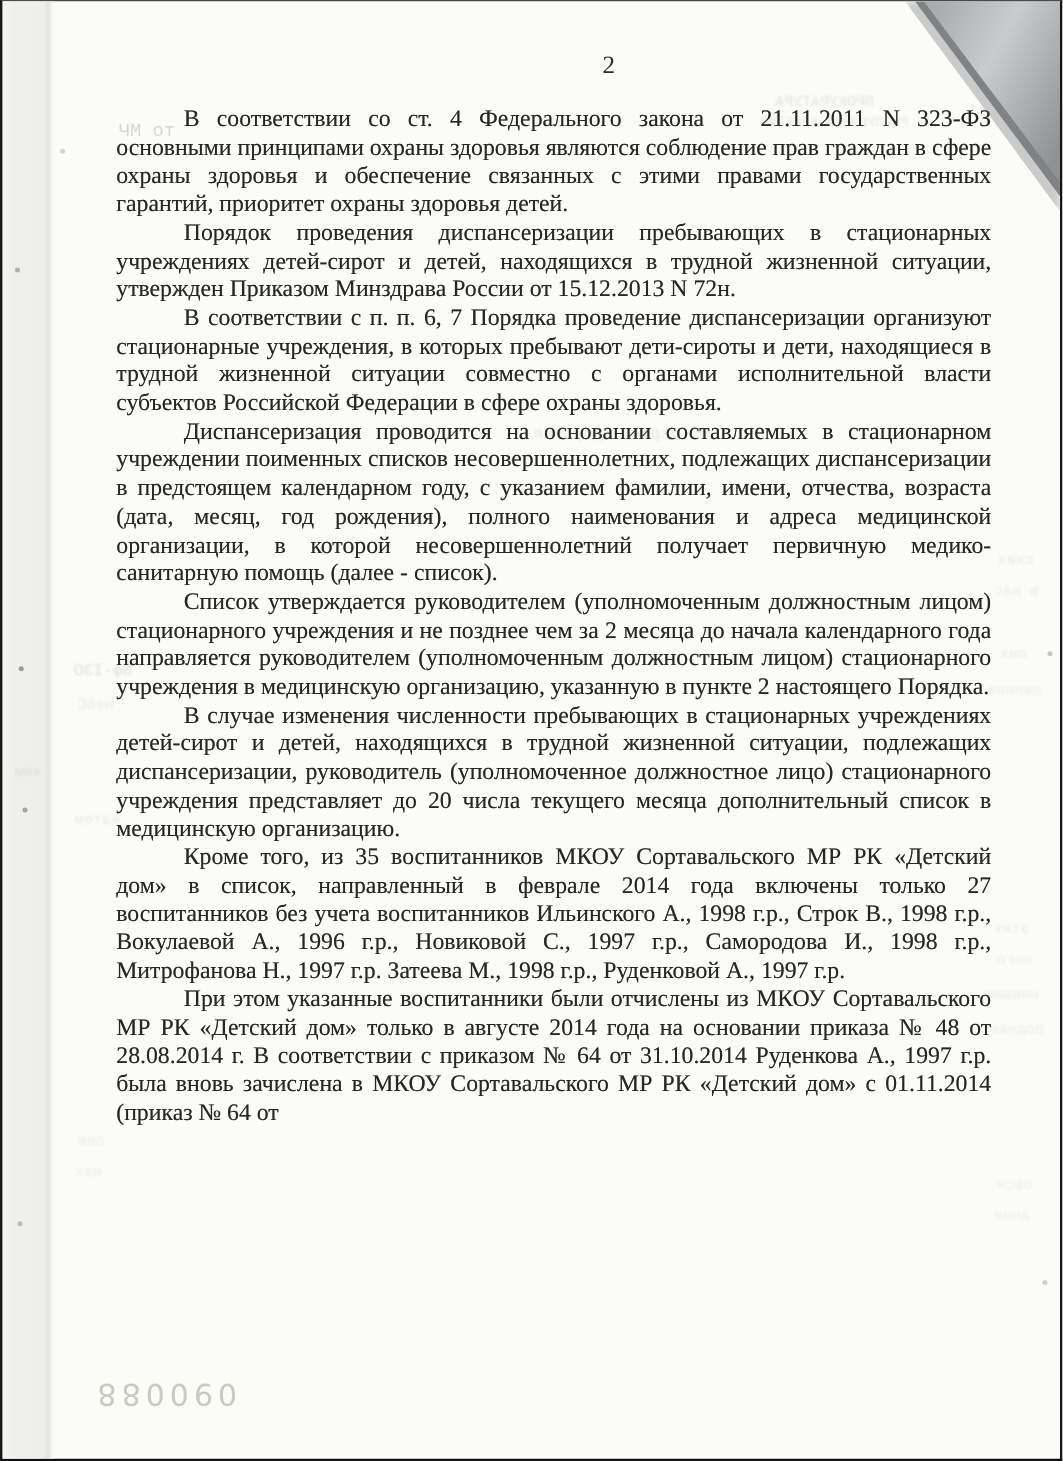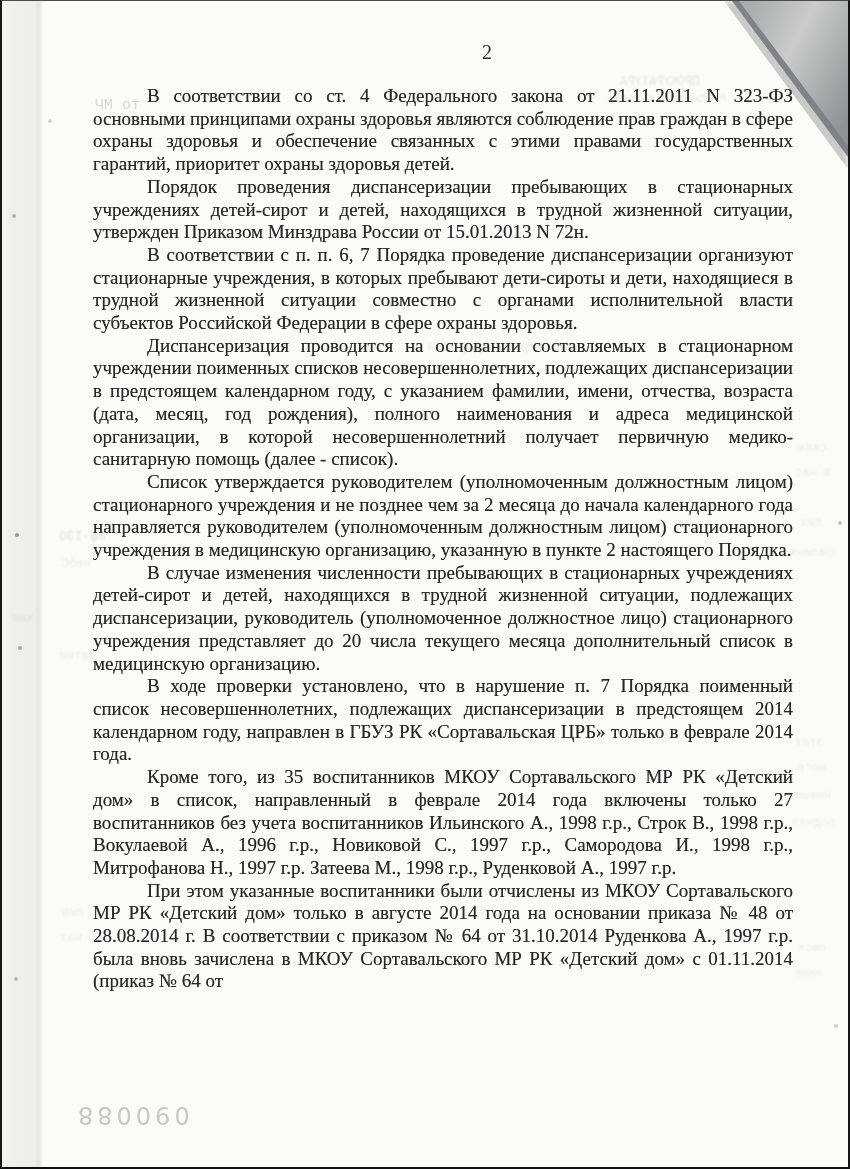--- a/index.html
+++ b/index.html
@@ -86,26 +86,25 @@
 <body>
 
 <div class="scan">
 
   <div class="edge-band"></div>
 
   <div class="page-number">2</div>
 
   <div class="content">
     <p>В соответствии со ст. 4 Федерального закона от 21.11.2011 N 323-ФЗ основными принципами охраны здоровья являются соблюдение прав граждан в сфере охраны здоровья и обеспечение связанных с этими правами государственных гарантий, приоритет охраны здоровья детей.</p>
-    <p>Порядок проведения диспансеризации пребывающих в стационарных учреждениях детей-сирот и детей, находящихся в трудной жизненной ситуации, утвержден Приказом Минздрава России от 15.01.2013 N 72н.</p>
+    <p>Порядок проведения диспансеризации пребывающих в стационарных учреждениях детей-сирот и детей, находящихся в трудной жизненной ситуации, утвержден Приказом Минздрава России от 15.12.2013 N 72н.</p>
     <p>В соответствии с п. п. 6, 7 Порядка проведение диспансеризации организуют стационарные учреждения, в которых пребывают дети-сироты и дети, находящиеся в трудной жизненной ситуации совместно с органами исполнительной власти субъектов Российской Федерации в сфере охраны здоровья.</p>
     <p>Диспансеризация проводится на основании составляемых в стационарном учреждении поименных списков несовершеннолетних, подлежащих диспансеризации в предстоящем календарном году, с указанием фамилии, имени, отчества, возраста (дата, месяц, год рождения), полного наименования и адреса медицинской организации, в которой несовершеннолетний получает первичную медико-санитарную помощь (далее - список).</p>
     <p>Список утверждается руководителем (уполномоченным должностным лицом) стационарного учреждения и не позднее чем за 2 месяца до начала календарного года направляется руководителем (уполномоченным должностным лицом) стационарного учреждения в медицинскую организацию, указанную в пункте 2 настоящего Порядка.</p>
     <p>В случае изменения численности пребывающих в стационарных учреждениях детей-сирот и детей, находящихся в трудной жизненной ситуации, подлежащих диспансеризации, руководитель (уполномоченное должностное лицо) стационарного учреждения представляет до 20 числа текущего месяца дополнительный список в медицинскую организацию.</p>
-    <p>В ходе проверки установлено, что в нарушение п. 7 Порядка поименный список несовершеннолетних, подлежащих диспансеризации в предстоящем 2014 календарном году, направлен в ГБУЗ РК «Сортавальская ЦРБ» только в феврале 2014 года.</p>
     <p>Кроме того, из 35 воспитанников МКОУ Сортавальского МР РК «Детский дом» в список, направленный в феврале 2014 года включены только 27 воспитанников без учета воспитанников Ильинского А., 1998 г.р., Строк В., 1998 г.р., Вокулаевой А., 1996 г.р., Новиковой С., 1997 г.р., Самородова И., 1998 г.р., Митрофанова Н., 1997 г.р. Затеева М., 1998 г.р., Руденковой А., 1997 г.р.</p>
     <p>При этом указанные воспитанники были отчислены из МКОУ Сортавальского МР РК «Детский дом» только в августе 2014 года на основании приказа № 48 от 28.08.2014 г. В соответствии с приказом № 64 от 31.10.2014 Руденкова А., 1997 г.р. была вновь зачислена в МКОУ Сортавальского МР РК «Детский дом» с 01.11.2014 (приказ № 64 от</p>
   </div>
 
   <div>
       <div class="art" style="left: 618px; top: 74px; font-size: 12px; opacity: 0.2;">ПРОКУРАТУРА</div>
       <div class="art" style="left: 606px; top: 92px; font-size: 11px; opacity: 0.16;">РЕСПУБЛИКИ КАРЕЛИЯ</div>
       <div class="art nomir" style="left: 93px; top: 96px; font-size: 15px; opacity: 0.3;">ЧМ от</div>
       <div class="art" style="left: 425px; top: 338px; font-size: 13px; opacity: 0.18;">об охране здоровья</div>
       <div class="art" style="left: 57px; top: 528px; font-size: 13px; opacity: 0.22;">8ф-ІЗО</div>

